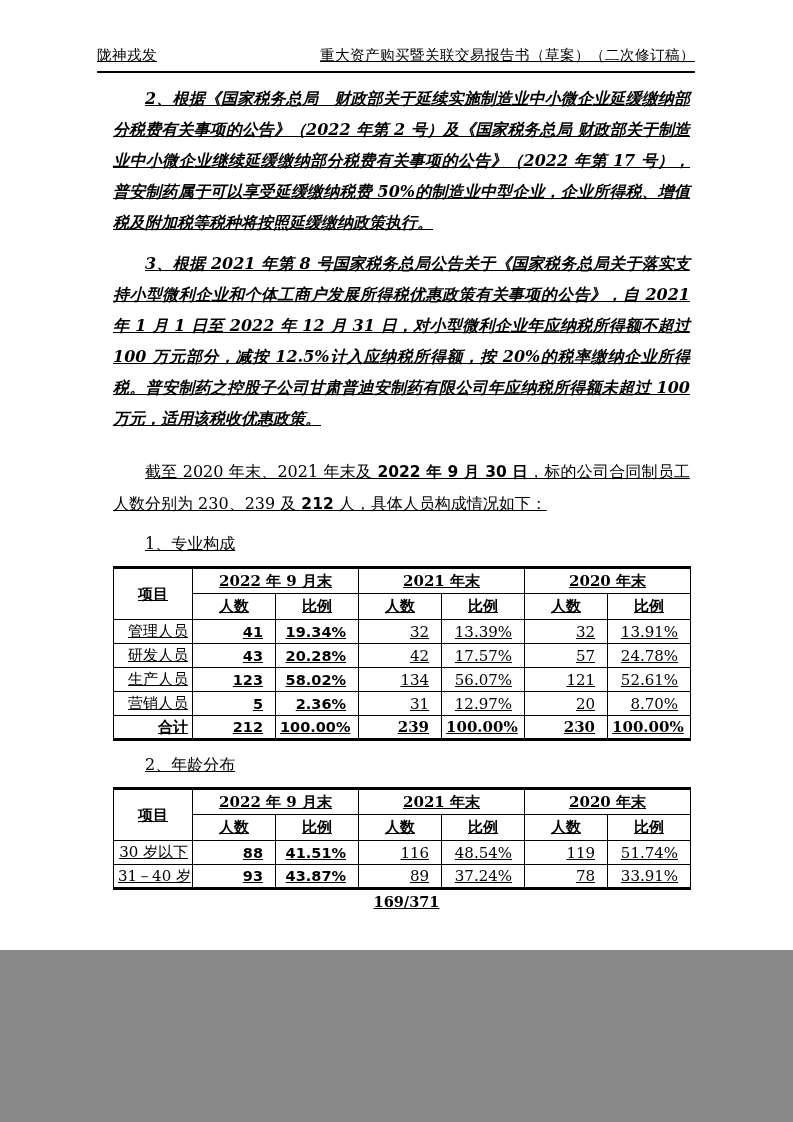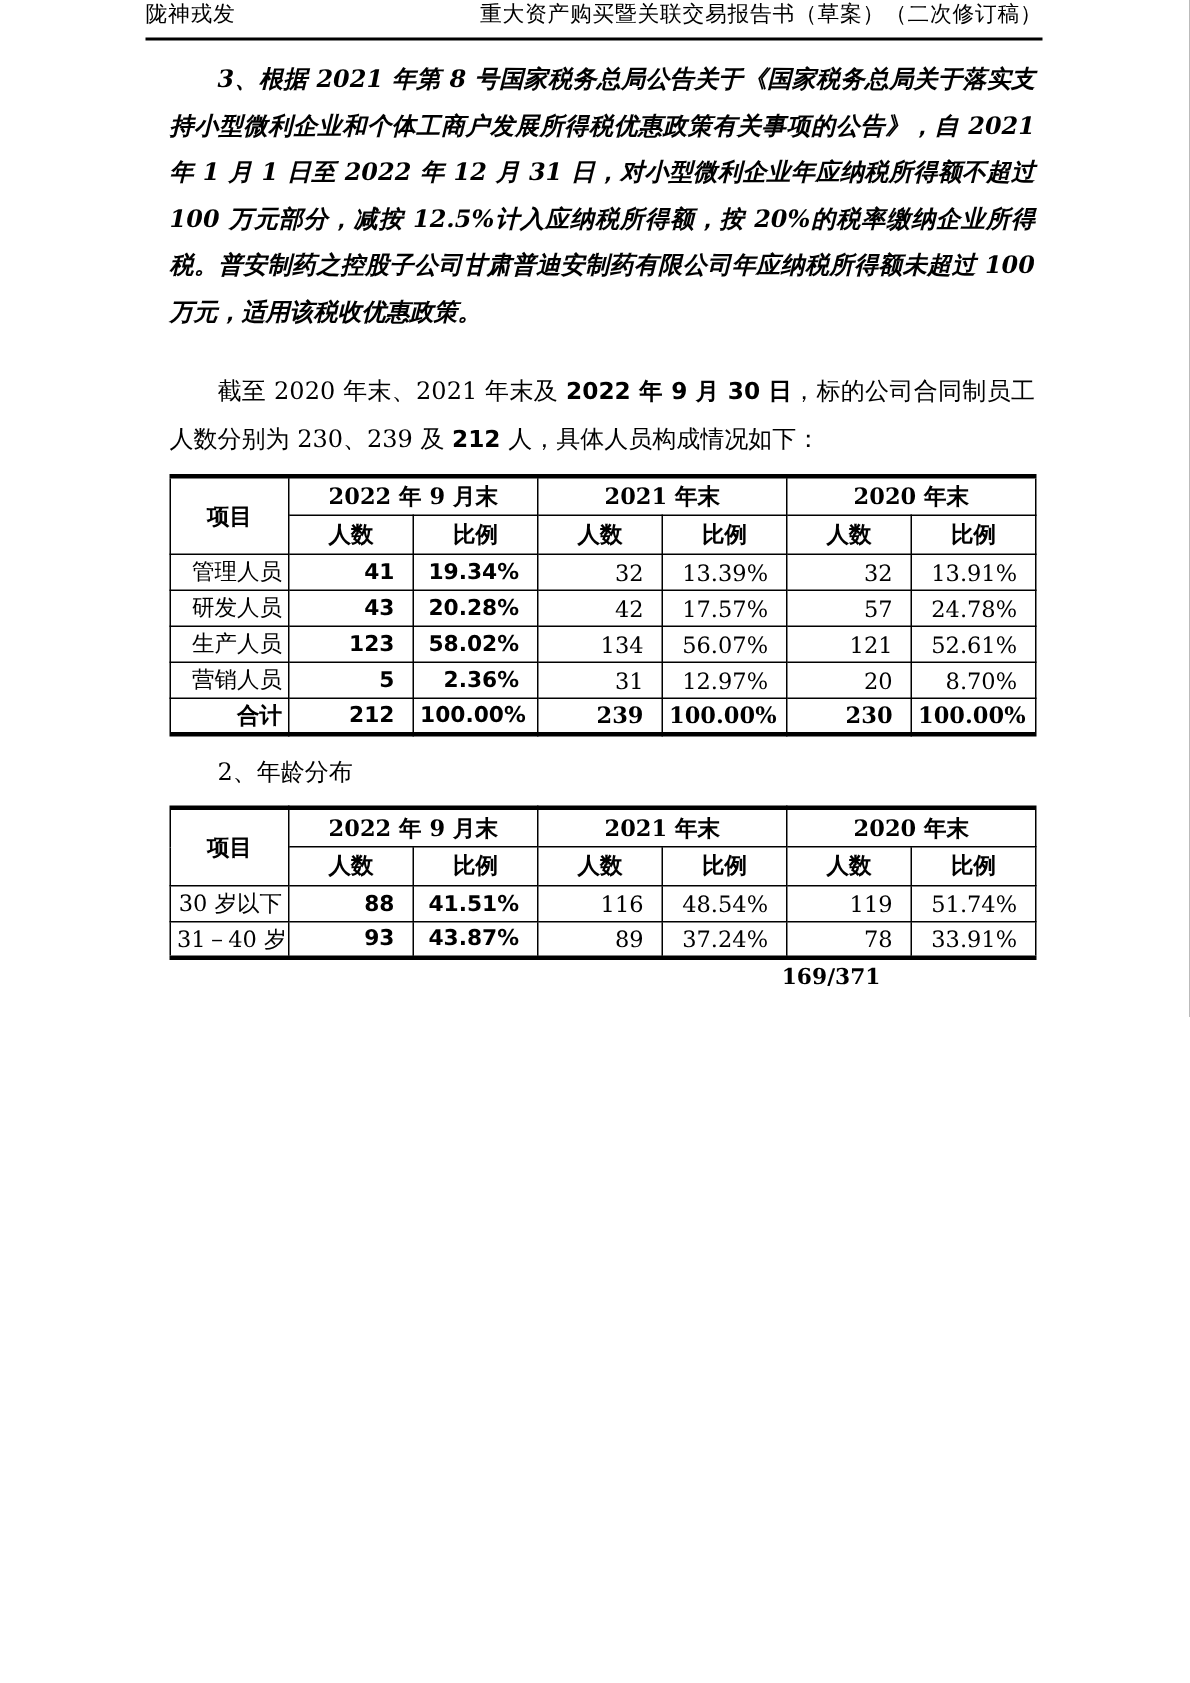--- a/index.html
+++ b/index.html
@@ -1,21 +1,23 @@
 <!DOCTYPE html>
 <html><head>
 <meta charset="utf-8">
 <style>
   * { margin:0; padding:0; box-sizing:border-box; }
   html,body { background:#888; }
   .page {
-    width:793px; height:1122px; margin:0 auto;
+    width:793px; height:950px; margin:0 auto;
     background:#ffffff; color:#000;
     font-family:"DejaVu Serif","Liberation Serif",serif;
     position:relative; overflow:hidden;
+    padding-top:46px;
+    text-decoration:underline;
   }
   
   .running-header {
     margin:0 98px 0 97px;
     display:flex; justify-content:space-between; align-items:flex-end;
     font-size:14.5px; letter-spacing:0.5px;
     padding-bottom:6px; border-bottom:2px solid #000;
   }
   .running-header .hl { white-space:nowrap; }
   
@@ -47,40 +49,42 @@
   }
   .doc-table tr.hrow td { height:26px; font-weight:bold; text-align:center; }
   .doc-table td.lbl { text-align:right; padding-left:4px; }
   .doc-table td.num { text-align:right; padding-right:12px; }
   .doc-table td.b22 { font-weight:bold; font-family:"DejaVu Sans","Liberation Sans",sans-serif; font-size:14.5px; }
   .doc-table tr.total td { font-weight:bold; }
   .doc-table tr.total td.lbl { padding-left:0; }
   
   .page-number {
     margin:3px 103px 0 113px;
-    text-align:right; font-weight:bold; font-size:14.5px;
+    text-align:center; font-weight:bold; font-size:14.5px;
   }
 </style>
 </head>
 <body>
 
 <div class="page">
 
   <div class="running-header">
     <span class="hl">陇神戎发</span>
     <span class="hl">重大资产购买暨关联交易报告书（草案）（二次修订稿）</span>
   </div>
 
   <div class="body-col">
 
+    <p class="para kai">2、根据《国家税务总局　财政部关于延续实施制造业中小微企业延缓缴纳部分税费有关事项的公告》（2022 年第 2 号）及《国家税务总局 财政部关于制造业中小微企业继续延缓缴纳部分税费有关事项的公告》（2022 年第 17 号），普安制药属于可以享受延缓缴纳税费 50%的制造业中型企业，企业所得税、增值税及附加税等税种将按照延缓缴纳政策执行。</p>
     <p class="para kai">3、根据 2021 年第 8 号国家税务总局公告关于《国家税务总局关于落实支持小型微利企业和个体工商户发展所得税优惠政策有关事项的公告》，自 2021 年 1 月 1 日至 2022 年 12 月 31 日，对小型微利企业年应纳税所得额不超过 100 万元部分，减按 12.5%计入应纳税所得额，按 20%的税率缴纳企业所得税。普安制药之控股子公司甘肃普迪安制药有限公司年应纳税所得额未超过 100 万元，适用该税收优惠政策。</p>
 
 
     <p class="para intro"><span>截至 2020 年末、2021 年末及 </span><span class="bseg">2022 年 9 月 30 日</span><span>，标的公司合同制员工人数分别为 230、239 及 </span><span class="bseg">212</span><span> 人，具体人员构成情况如下：</span></p>
 
+    <p class="sub-label">1、专业构成</p>
 
     <table class="doc-table">
       <colgroup>
         <col style="width:79px">
           <col style="width:83px">
           <col style="width:83px">
         <col style="width:83px">
           <col style="width:83px">
           <col style="width:83px">
           <col style="width:83px">

